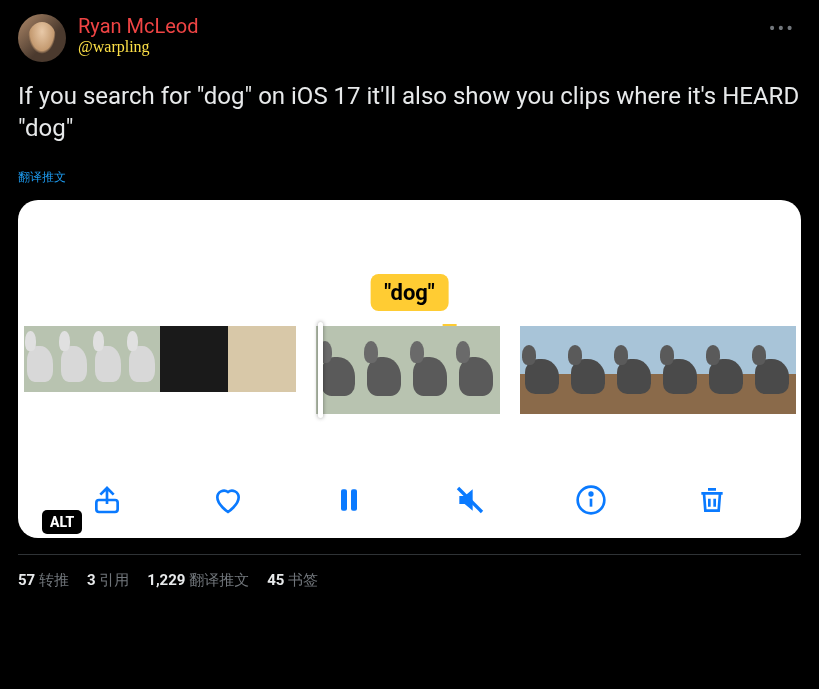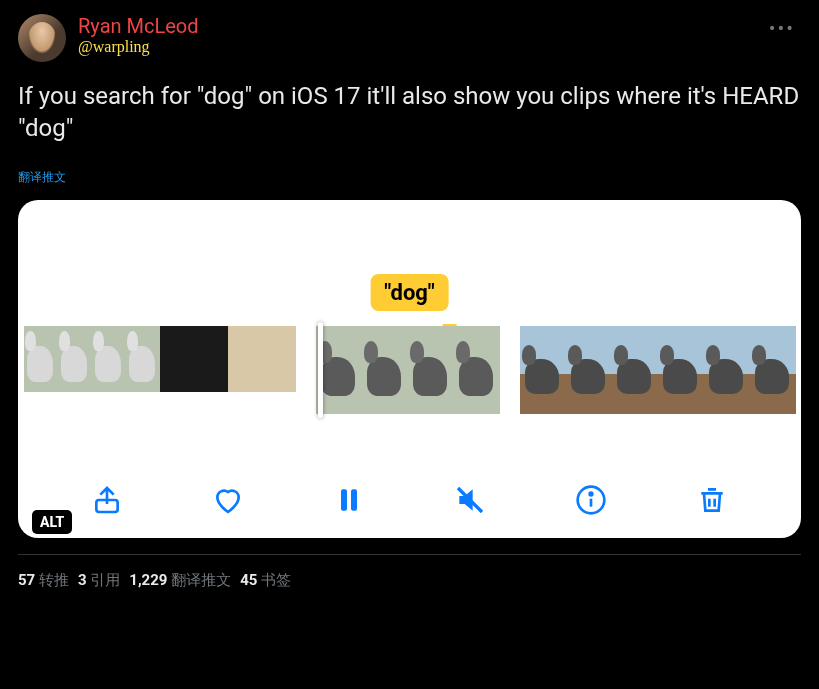--- a/index.html
+++ b/index.html
@@ -169,21 +169,21 @@
     color: #0a7aff;
     cursor: pointer;
     width: 36px; height: 36px;
     display: flex;
     align-items: center;
     justify-content: center;
   }
   .tool-btn svg { width: 32px; height: 32px; }
   .alt-badge {
     position: absolute;
-    left: 14px;
+    left: 24px;
     bottom: 4px;
     background: #000;
     color: #fff;
     font-weight: 800;
     font-size: 14px;
     padding: 4px 8px;
     border-radius: 5px;
   }
   .meta {
     color: #71767b;
@@ -191,21 +191,21 @@
     margin-top: 16px;
   }
   .meta .views-count { color: #e7e9ea; font-weight: 700; }
   .divider {
     height: 1px;
     background: #2f3336;
     margin-top: 16px;
   }
   .stats {
     display: flex;
-    gap: 9px;
+    gap: 18px;
     padding: 16px 0;
     font-size: 15px;
     color: #71767b;
   }
   .stats .num { color: #e7e9ea; font-weight: 700; }
 </style>
 </head>
 <body>
 
 <div class="tweet">

